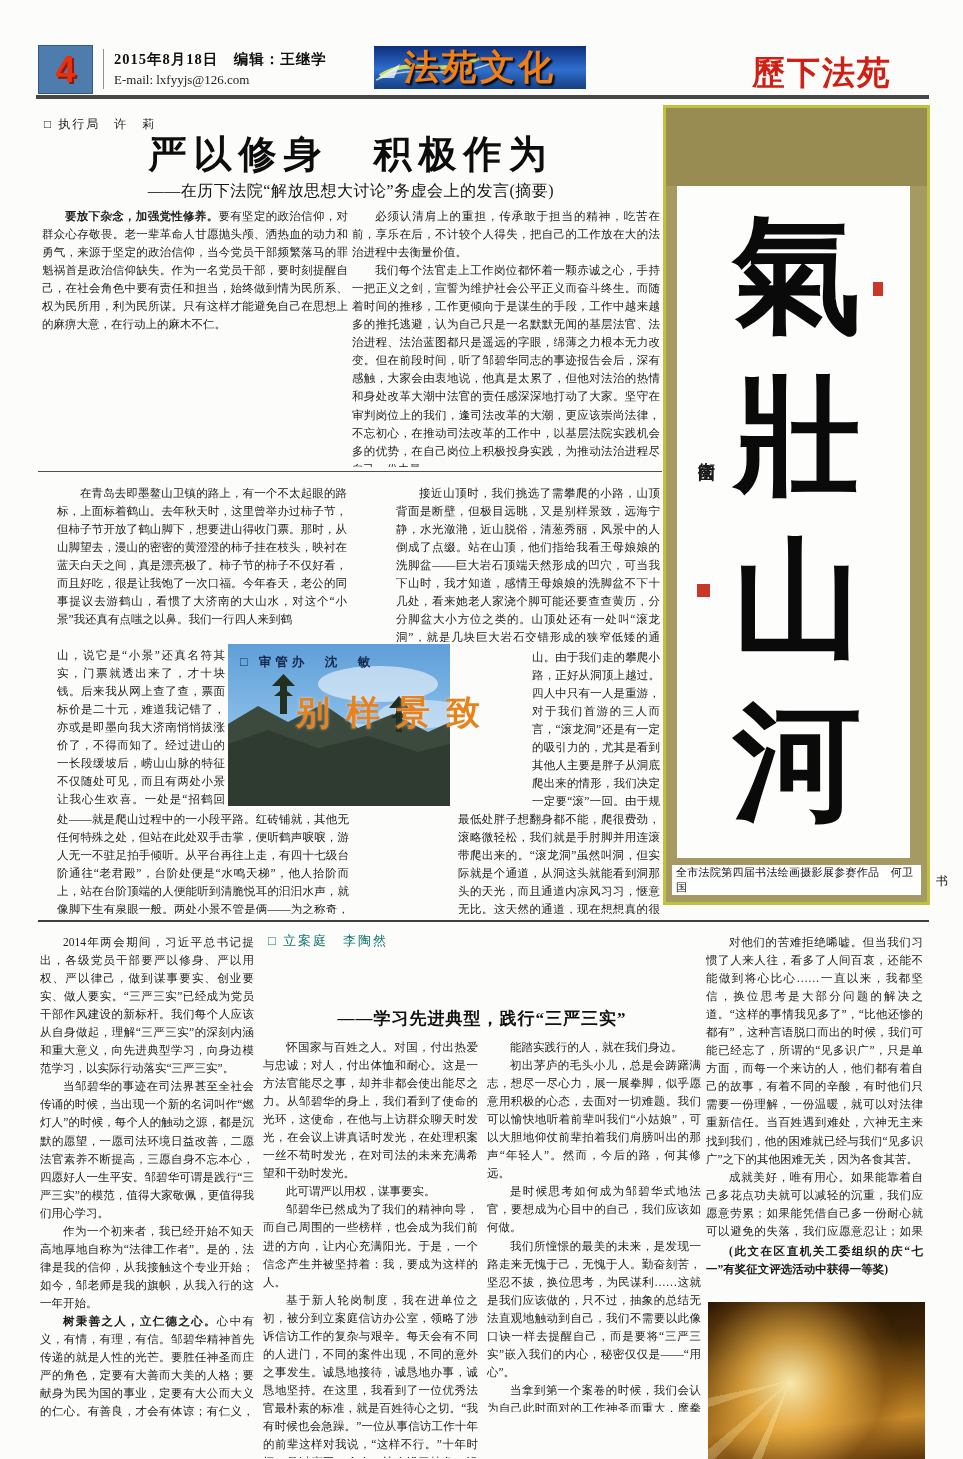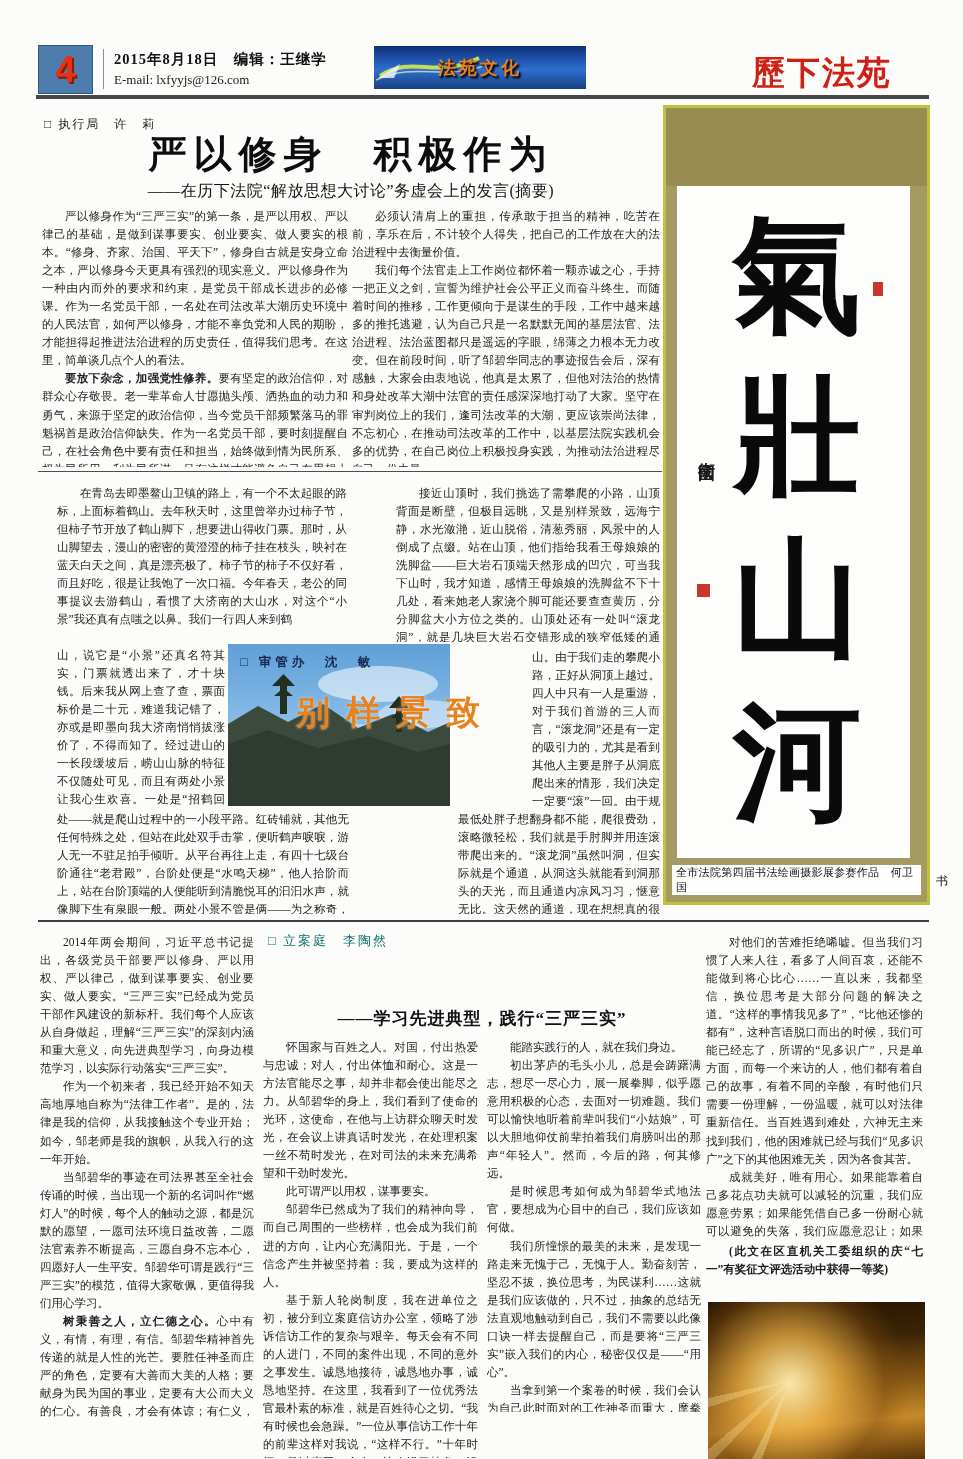--- a/index.html
+++ b/index.html
@@ -12,21 +12,21 @@
             display:flex;align-items:center;justify-content:center;}
   .page-num span{font-family:"Liberation Sans","DejaVu Sans",sans-serif;font-size:36px;font-weight:bold;
             color:#e53212;text-shadow:2px 2px 0 #8c1a08;}
   .hdr-divider{left:103px;top:49px;width:1px;height:40px;background:#909090;}
   .hdr-date1{left:114px;top:50px;font-size:14.5px;font-weight:bold;letter-spacing:1px;color:#111;}
   .hdr-date2{left:114px;top:72px;font-size:13px;color:#222;}
   .banner{left:374px;top:46px;width:212px;height:43px;
           background:linear-gradient(180deg,#0d2f7a,#2f6fd0 55%,#16407f);overflow:hidden;}
   .banner svg{position:absolute;left:0;top:0;}
   .banner-text{position:absolute;left:0;top:0;width:100%;height:100%;display:flex;align-items:center;justify-content:center;
-          font-family:"Liberation Sans","DejaVu Sans",sans-serif;font-size:18px;font-weight:bold;color:#f07f16;
+          font-family:"Liberation Sans","DejaVu Sans",sans-serif;font-size:35px;font-weight:bold;color:#f07f16;
           letter-spacing:3px;text-shadow:1px 1px 1px #00113a,2px 2px 2px #000;}
   .masthead{left:714px;top:44px;width:216px;height:50px;display:flex;align-items:center;gap:7px;flex-direction:column;}
   .masthead-text{font-size:33px;font-weight:bold;color:#ce2015;letter-spacing:2px;white-space:nowrap;
           font-family:"Liberation Serif","DejaVu Serif",serif;}
   .hdr-rule{left:36px;top:95px;width:893px;height:4px;background:#474747;}
   
   .a1-byline{left:44px;top:116px;font-size:12px;letter-spacing:2px;color:#222;}
   .a1-title{left:40px;top:129px;width:622px;text-align:center;font-size:38px;font-weight:bold;letter-spacing:7px;color:#0d0d0d;}
   .a1-sub{left:40px;top:181px;width:622px;text-align:center;font-size:16px;letter-spacing:0.5px;color:#151515;}
   .bt{font-size:11.5px;line-height:1.57;text-align:justify;color:#1d1d1d;overflow:hidden;}
@@ -110,21 +110,20 @@
       <rect x="18" y="32" width="10" height="3.5" fill="#c3261c"></rect>
     </svg>
     <span class="masthead-text">歷下法苑</span>
   </div>
   <div class="abs hdr-rule"></div>
 
   <div class="abs a1-byline">□ 执行局　许　莉</div>
   <div class="abs a1-sub">——在历下法院“解放思想大讨论”务虚会上的发言(摘要)</div>
   <div class="abs a1-title">严以修身　积极作为</div>
   <div class="abs bt a1-col1">
-      <p>严以修身作为“三严三实”的第一条，是严以用权、严以律己的基础，是做到谋事要实、创业要实、做人要实的根本。“修身、齐家、治国、平天下”，修身自古就是安身立命之本，严以修身今天更具有强烈的现实意义。严以修身作为一种由内而外的要求和约束，是党员干部成长进步的必修课。作为一名党员干部，一名处在司法改革大潮历史环境中的人民法官，如何严以修身，才能不辜负党和人民的期盼，才能担得起推进法治进程的历史责任，值得我们思考。在这里，简单谈几点个人的看法。</p>
       <p><b>要放下杂念，加强党性修养。</b>要有坚定的政治信仰，对群众心存敬畏。老一辈革命人甘愿抛头颅、洒热血的动力和勇气，来源于坚定的政治信仰，当今党员干部频繁落马的罪魁祸首是政治信仰缺失。作为一名党员干部，要时刻提醒自己，在社会角色中要有责任和担当，始终做到情为民所系、权为民所用，利为民所谋。只有这样才能避免自己在思想上的麻痹大意，在行动上的麻木不仁。</p>
     </div>
   <div class="abs bt a1-col2">
       <p>必须认清肩上的重担，传承敢于担当的精神，吃苦在前，享乐在后，不计较个人得失，把自己的工作放在大的法治进程中去衡量价值。</p>
       <p>我们每个法官走上工作岗位都怀着一颗赤诚之心，手持一把正义之剑，宣誓为维护社会公平正义而奋斗终生。而随着时间的推移，工作更倾向于是谋生的手段，工作中越来越多的推托逃避，认为自己只是一名默默无闻的基层法官、法治进程、法治蓝图都只是遥远的字眼，绵薄之力根本无力改变。但在前段时间，听了邹碧华同志的事迹报告会后，深有感触，大家会由衷地说，他真是太累了，但他对法治的热情和身处改革大潮中法官的责任感深深地打动了大家。坚守在审判岗位上的我们，逢司法改革的大潮，更应该崇尚法律，不忘初心，在推动司法改革的工作中，以基层法院实践机会多的优势，在自己岗位上积极投身实践，为推动法治进程尽自己一份力量。</p>
     </div>
   <div class="abs rule-a1"></div>
 
   <div class="abs cal-panel">
     <div class="cal-top"></div>
@@ -175,22 +174,22 @@
   </div>
   <div class="abs photo-byline">□ 审管办　沈　敏</div>
   <div class="abs essay-title">别样景致</div>
 
   <div class="abs rule-mid"></div>
 
   <div class="abs a3-byline">□ 立案庭　李陶然</div>
   <div class="abs a3-sub">——学习先进典型，践行“三严三实”</div>
   <div class="abs bt a3c1">
       <p>2014年两会期间，习近平总书记提出，各级党员干部要严以修身、严以用权、严以律己，做到谋事要实、创业要实、做人要实。“三严三实”已经成为党员干部作风建设的新标杆。我们每个人应该从自身做起，理解“三严三实”的深刻内涵和重大意义，向先进典型学习，向身边模范学习，以实际行动落实“三严三实”。</p>
+      <p>当邹碧华的事迹在司法界甚至全社会传诵的时候，当出现一个新的名词叫作“燃灯人”的时候，每个人的触动之源，都是沉默的愿望，一愿司法环境日益改善，二愿法官素养不断提高，三愿自身不忘本心，四愿好人一生平安。邹碧华可谓是践行“三严三实”的模范，值得大家敬佩，更值得我们用心学习。</p>
       <p>作为一个初来者，我已经开始不知天高地厚地自称为“法律工作者”。是的，法律是我的信仰，从我接触这个专业开始；如今，邹老师是我的旗帜，从我入行的这一年开始。</p>
-      <p>当邹碧华的事迹在司法界甚至全社会传诵的时候，当出现一个新的名词叫作“燃灯人”的时候，每个人的触动之源，都是沉默的愿望，一愿司法环境日益改善，二愿法官素养不断提高，三愿自身不忘本心，四愿好人一生平安。邹碧华可谓是践行“三严三实”的模范，值得大家敬佩，更值得我们用心学习。</p>
       <p><b>树秉善之人，立仁德之心。</b>心中有义，有情，有理，有信。邹碧华精神首先传递的就是人性的光芒。要胜任神圣而庄严的角色，定要有大善而大美的人格；要献身为民为国的事业，定要有大公而大义的仁心。有善良，才会有体谅；有仁义，才会有担当。</p>
     </div>
   <div class="abs bt a3c2">
       <p>怀国家与百姓之人。对国，付出热爱与忠诚；对人，付出体恤和耐心。这是一方法官能尽之事，却并非都会使出能尽之力。从邹碧华的身上，我们看到了使命的光环，这使命，在他与上访群众聊天时发光，在会议上讲真话时发光，在处理积案一丝不苟时发光，在对司法的未来充满希望和干劲时发光。</p>
       <p>此可谓严以用权，谋事要实。</p>
       <p>邹碧华已然成为了我们的精神向导，而自己周围的一些榜样，也会成为我们前进的方向，让内心充满阳光。于是，一个信念产生并被坚持着：我，要成为这样的人。</p>
       <p>基于新人轮岗制度，我在进单位之初，被分到立案庭信访办公室，领略了涉诉信访工作的复杂与艰辛。每天会有不同的人进门，不同的案件出现，不同的意外之事发生。诚恳地接待，诚恳地办事，诚恳地坚持。在这里，我看到了一位优秀法官最朴素的标准，就是百姓待心之切。“我有时候也会急躁。”一位从事信访工作十年的前辈这样对我说，“这样不行。”十年时间，足以磨平一个人，让人没了棱角，没了原则，没了劲头，但光阴对这位前辈却似乎并无影响，反而让他的品格更加深刻，人格更加坚韧。有了经验，有了岁月，一直考虑的，依然是那份诚恳。“三严三实”并非是遥远的目标，</p>
     </div>
   <div class="abs bt a3c3">
       <p>能踏实践行的人，就在我们身边。</p>

